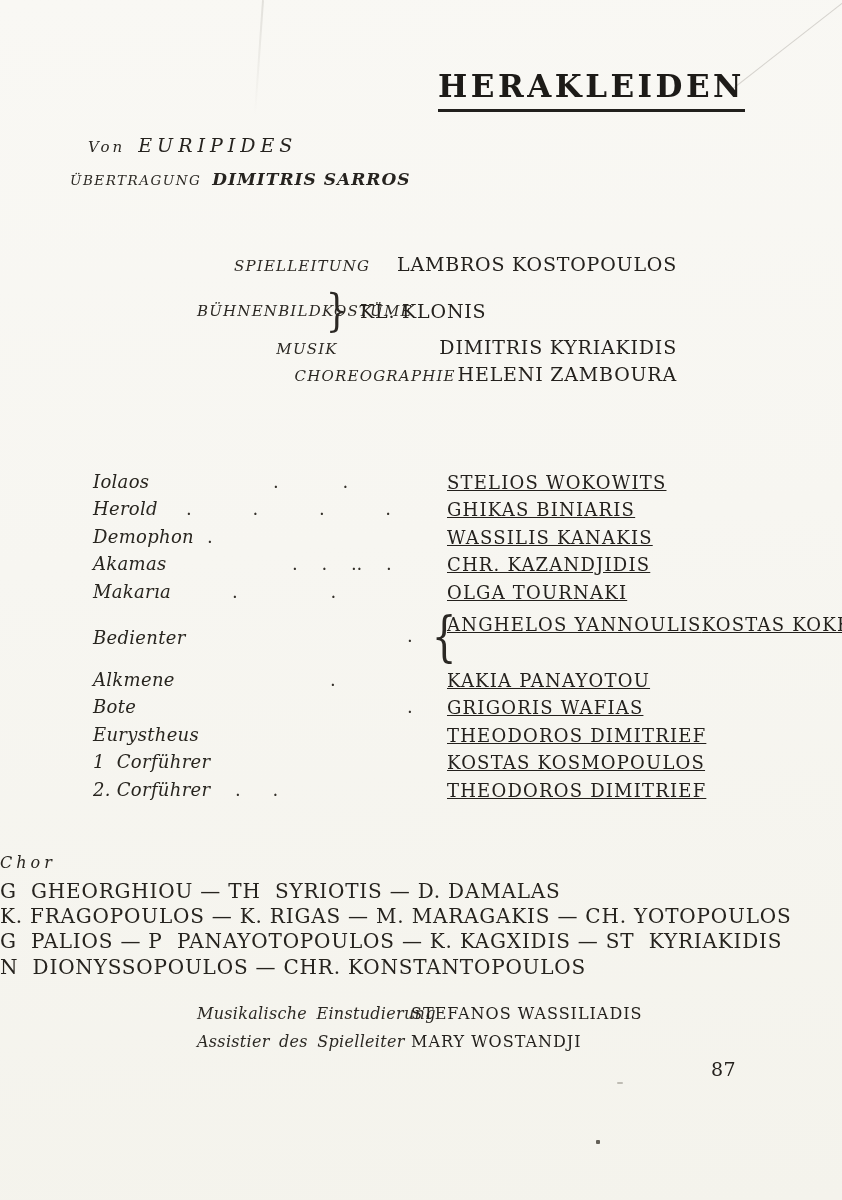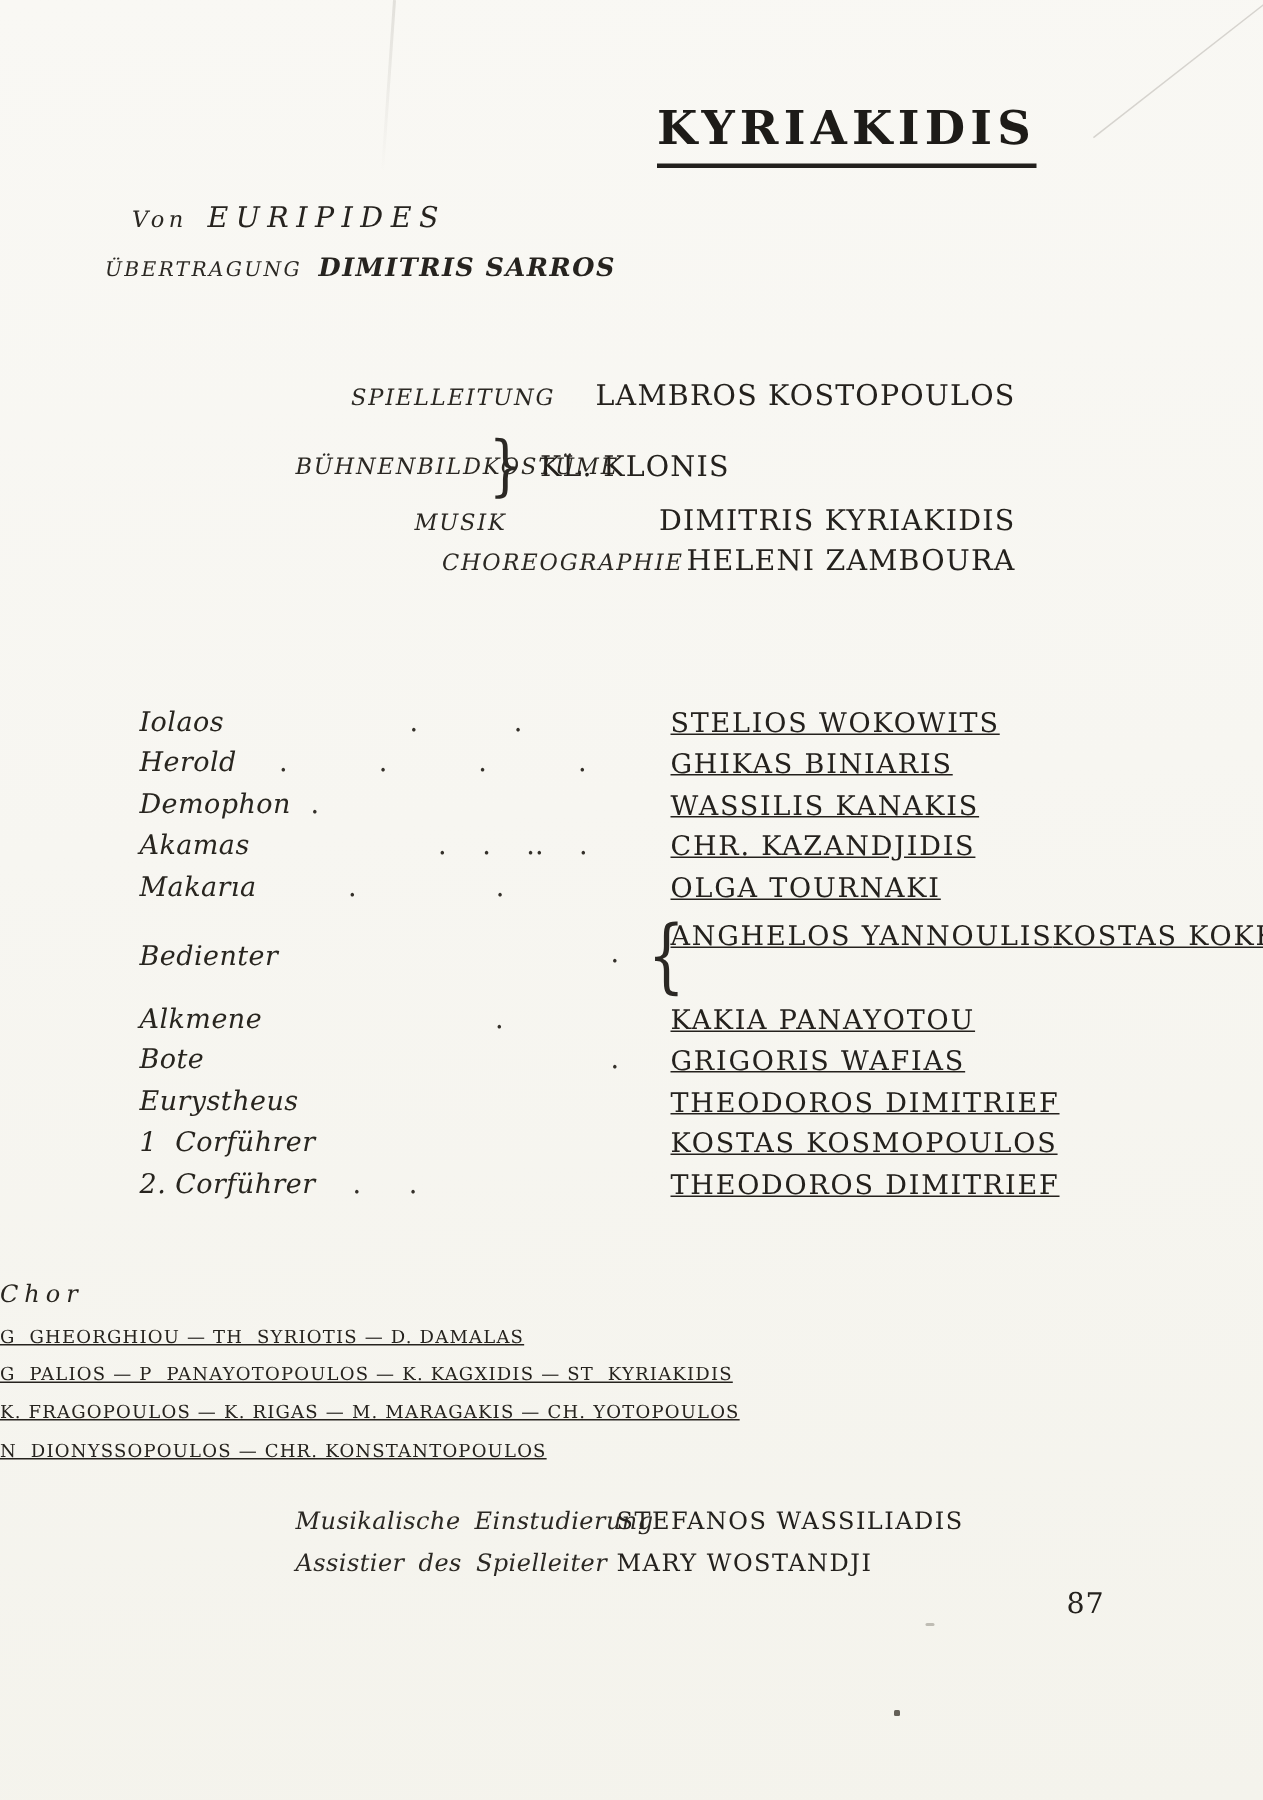--- a/index.html
+++ b/index.html
@@ -83,21 +83,21 @@
     position: absolute; left: 334px; top: -3px;
     font-size: 54px; line-height: 58px;
     transform: scaleX(0.72); color: #2b2824;
   }
   .gnames { position: absolute; left: 354px; top: 0; display: flex; flex-direction: row; }
   .gnames .cname { position: static; line-height: 28px; }
 
   
   .chorus { position: absolute; top: 853px; left: 0; width: 810px; text-align: left; }
   .chorus-heading { font-style: italic; font-size: 16px; letter-spacing: 4px; color: #28251f; margin-bottom: 7px; }
-  .chorus-line { font-size: 12px; letter-spacing: 0.8px; line-height: 25.2px; color: #26231e; white-space: pre; text-decoration: underline; }
+  .chorus-line { font-size: 20px; letter-spacing: 0.8px; line-height: 25.2px; color: #26231e; white-space: pre; }
 
   
   .staff { position: absolute; top: 1000px; left: 197px; }
   .staff-row { display: flex; align-items: baseline; line-height: 27.5px; }
   .staff-label { font-style: italic; font-size: 16px; letter-spacing: 0.3px; word-spacing: 4px; width: 214px; flex: 0 0 214px; color: #2b2823; white-space: nowrap; }
   .staff-value { font-size: 16px; letter-spacing: 1px; color: #24211d; white-space: nowrap; }
 
   
   .page-number { position: absolute; top: 1058px; left: 711px; font-size: 19px; letter-spacing: 0.5px; color: #24211d; }
 
@@ -118,21 +118,21 @@
 <body>
 
 <div class="page">
 
   <div class="crease-top"></div>
   <div class="crease-corner"></div>
   <div class="speck-1"></div>
   <div class="speck-2"></div>
 
   <div class="title-wrap">
-    <span class="title">KYRIAKIDIS</span>
+    <span class="title">HERAKLEIDEN</span>
   </div>
 
   <div class="byline1">
     <span class="von-label">Von</span>
     <span class="author">EURIPIDES</span>
   </div>
   <div class="byline2">
     <span class="uebertragung-label">ÜBERTRAGUNG</span>
     <span class="translator">DIMITRIS SARROS</span>
   </div>
@@ -218,22 +218,22 @@
     <div class="cast-row">
       <span class="role">2. Corführer</span>
       <span class="dots">. .</span>
       <span class="cname">THEODOROS DIMITRIEF</span>
     </div>
   </div>
 
   <div class="chorus">
     <div class="chorus-heading">Chor</div>
     <div class="chorus-line">G  GHEORGHIOU — TH  SYRIOTIS — D. DAMALAS</div>
+    <div class="chorus-line">K. FRAGOPOULOS — K. RIGAS — M. MARAGAKIS — CH. YOTOPOULOS</div>
     <div class="chorus-line">G  PALIOS — P  PANAYOTOPOULOS — K. KAGXIDIS — ST  KYRIAKIDIS</div>
-    <div class="chorus-line">K. FRAGOPOULOS — K. RIGAS — M. MARAGAKIS — CH. YOTOPOULOS</div>
     <div class="chorus-line">N  DIONYSSOPOULOS — CHR. KONSTANTOPOULOS</div>
   </div>
 
   <div class="staff">
     <div class="staff-row">
       <span class="staff-label">Musikalische Einstudierung</span>
       <span class="staff-value">STEFANOS WASSILIADIS</span>
     </div>
     <div class="staff-row">
       <span class="staff-label">Assistier des Spielleiter</span>

